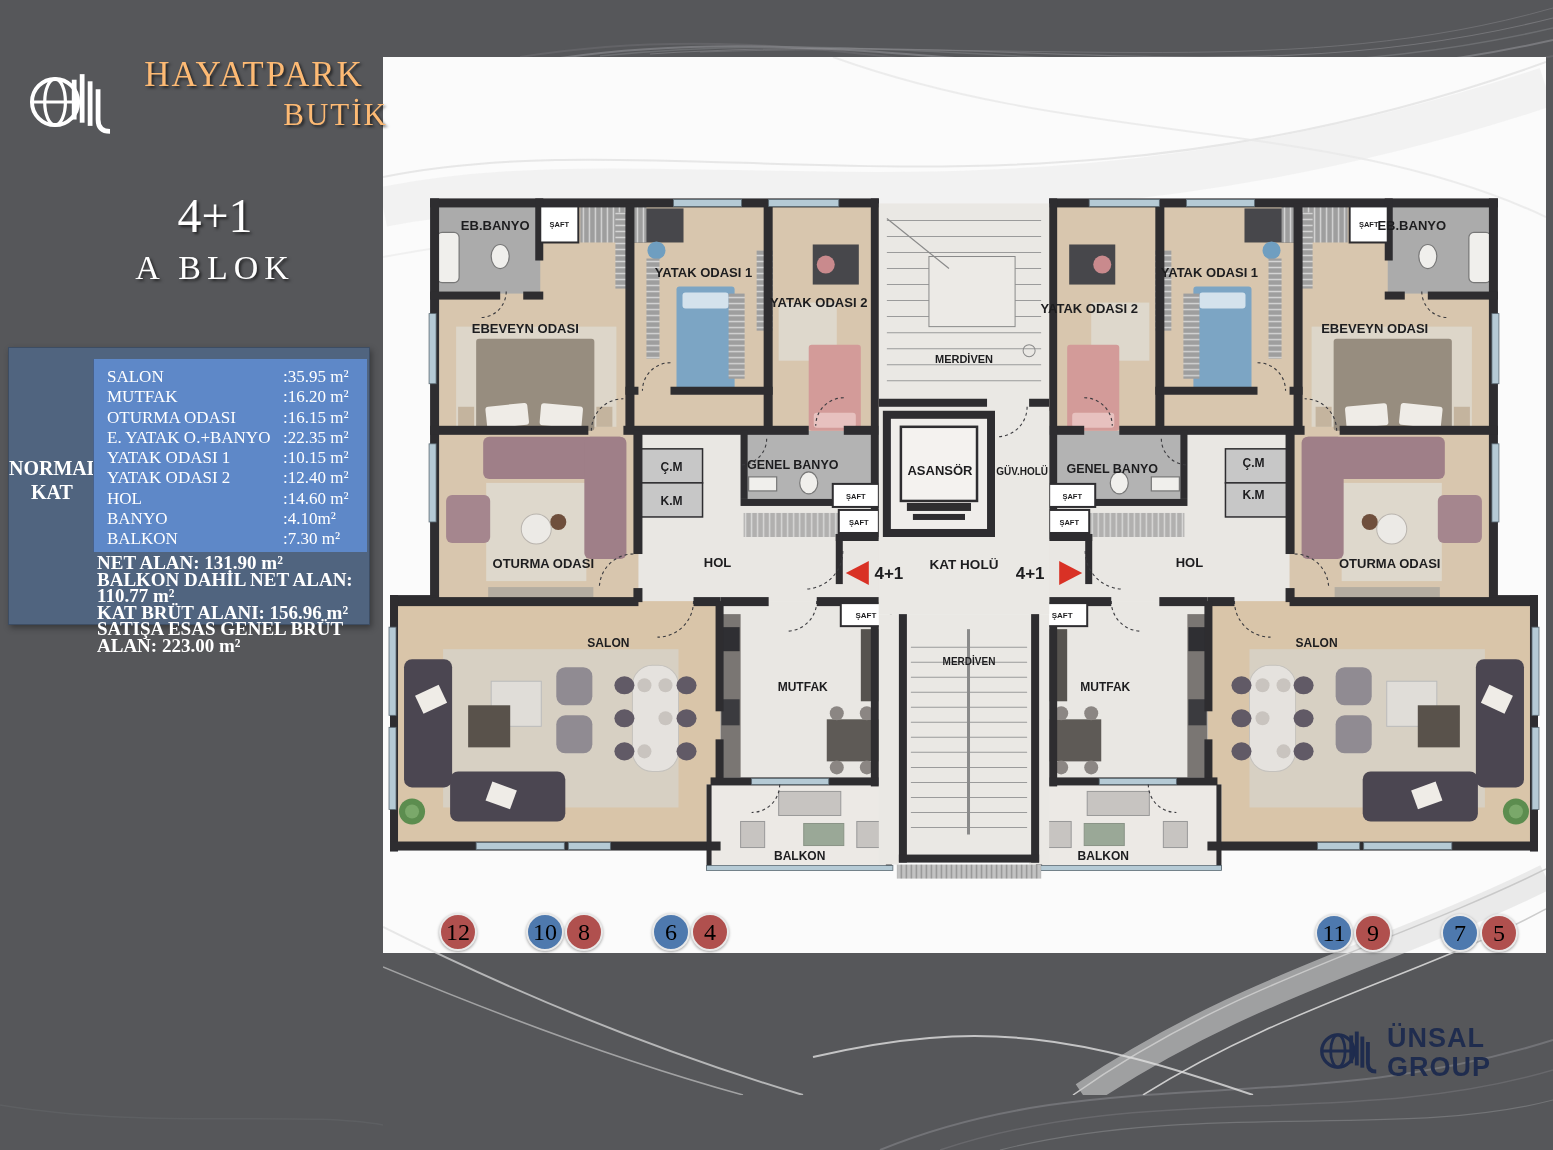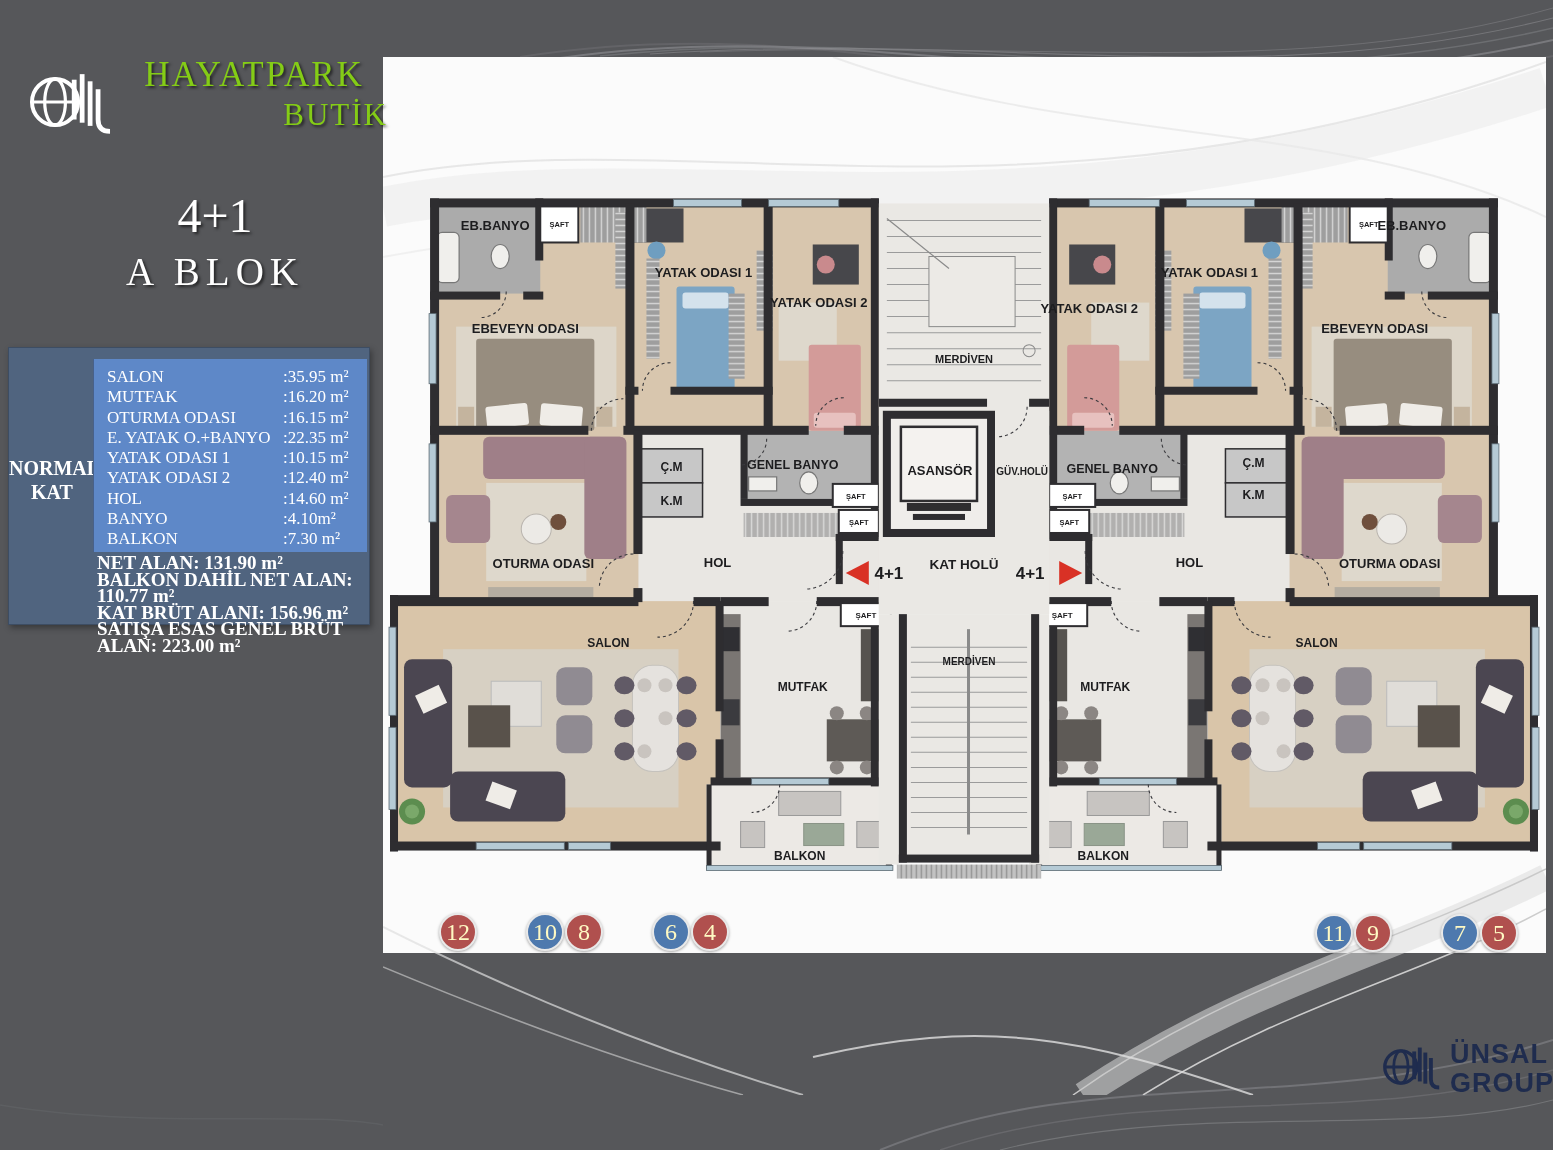--- a/index.html
+++ b/index.html
@@ -7,28 +7,28 @@
     width:1553px;height:1150px;position:relative;overflow:hidden;
     background:var(--bg-dark,#56575a);
     font-family:"Liberation Sans",sans-serif;
   }
   .bgwaves{position:absolute;left:0;top:0;z-index:0;}
   
   .rail{position:absolute;left:0;top:0;width:383px;height:1150px;z-index:2;color:#f4f4f4;}
   .brandrow{position:absolute;left:28px;top:55px;display:flex;align-items:flex-start;}
   .brandicon{color:#fff;margin-top:8px;}
   .brandtxt{margin-left:6px;width:268px;text-align:center;
-    font-family:"Liberation Serif",serif;color:#84cc16;
+    font-family:"Liberation Serif",serif;color:#fdba74;
     text-shadow:2px 2px 3px rgba(0,0,0,.6);}
   .brandtxt .l1{font-size:35px;letter-spacing:2px;}
   .brandtxt .l2{font-size:31px;letter-spacing:2px;margin-top:2px;text-align:right;}
   .unitblock{position:absolute;left:55px;top:188px;width:320px;text-align:center;
     font-family:"Liberation Serif",serif;color:#fff;text-shadow:2px 2px 3px rgba(0,0,0,.6);}
   .unitblock .u1{font-size:48px;}
-  .unitblock .u2{font-size:39px;letter-spacing:6px;margin-top:6px;}
+  .unitblock .u2{font-size:34px;letter-spacing:6px;margin-top:6px;}
   
   .ibox{position:absolute;left:8px;top:347px;width:360px;height:276px;
     background:var(--info-slate,#50647f);border:1px solid #3d4d63;box-shadow:2px 3px 6px rgba(0,0,0,.35);}
   .ifloor{position:absolute;left:0;top:108px;width:86px;text-align:center;color:#fff;
     font-family:"Liberation Serif",serif;font-weight:bold;font-size:20px;line-height:24px;}
   .iw{position:absolute;left:84px;top:11px;width:274px;height:193px;box-sizing:border-box;
     background:var(--info-blue,#5e88c8);padding:8px 0 0 13px;border-left:1px solid #48618a;}
   .irow{display:flex;color:#fff;font-family:"Liberation Serif",serif;font-size:17px;line-height:20.3px;}
   .irow .n{width:176px;}
   .itot{position:absolute;left:88px;top:207px;color:#fff;font-family:"Liberation Serif",serif;
@@ -36,27 +36,27 @@
   
   .panel{position:absolute;left:383px;top:57px;width:1163px;height:896px;background:#fbfbfb;z-index:1;}
   .pwaves{position:absolute;left:0;top:0;z-index:0;}
   .plan{position:absolute;left:5px;top:141px;z-index:1;}
   .plan text{font-family:"Liberation Sans",sans-serif;font-weight:bold;fill:#1d1d1f;text-anchor:middle;}
   
   .circles{position:absolute;display:flex;gap:1px;z-index:2;}
   .circles.cl{left:56px;top:856px;}
   .circles.cr{left:884px;top:857px;}
   .circle{width:38px;height:38px;border-radius:50%;display:flex;align-items:center;justify-content:center;
-    font-family:"Liberation Serif",serif;font-size:24px;color:#fef9c3;border:2px solid #e9e9e9;
+    font-family:"Liberation Serif",serif;font-size:24px;color:#000000;border:2px solid #e9e9e9;
     box-sizing:border-box;box-shadow:0 1px 3px rgba(0,0,0,.35);}
   .red{background:var(--circle-red,#b0504e);}
   .blue{background:var(--circle-blue,#4e79ae);margin-left:48px;}
   
-  .flogo{position:absolute;left:999px;top:966px;display:flex;align-items:center;z-index:2;
-    color:var(--navy,#1f2c4e);margin-top:16px;}
+  .flogo{position:absolute;left:936px;top:966px;display:flex;align-items:center;z-index:2;
+    color:var(--navy,#1f2c4e);}
   .flogo .ftxt{margin-left:8px;font-weight:bold;font-size:27px;line-height:29px;letter-spacing:1px;}
 </style>
 </head>
 <body style="--bg-dark: #56575a; --info-slate: #50647f; --info-blue: #5e88c8; --circle-red: #b0504e; --circle-blue: #4e79ae; --arrow-red: #d93125; --navy: #1f2c4e;">
 
 <svg class="bgwaves" width="1553" height="1150" viewBox="0 0 1553 1150">
   <g fill="none">
     <path d="M520,57 C880,0 1100,150 1553,56" stroke="#6f7073" stroke-width="2" opacity="0.5"></path>
     <path d="M560,58 C900,10 1150,130 1553,40" stroke="#87888b" stroke-width="2" opacity="0.7"></path>
     <path d="M600,56 C950,20 1200,110 1553,28" stroke="#7c7d80" stroke-width="1.5" opacity="0.6"></path>

